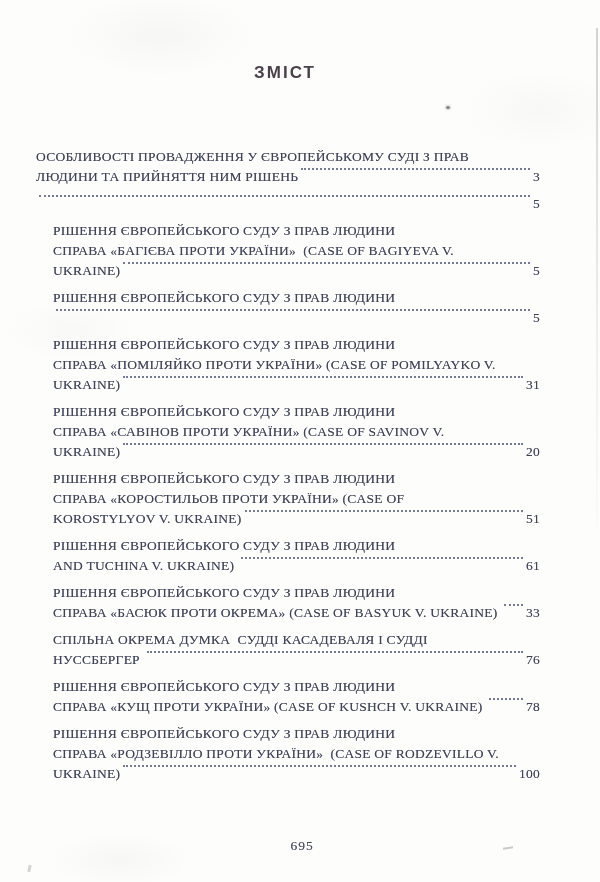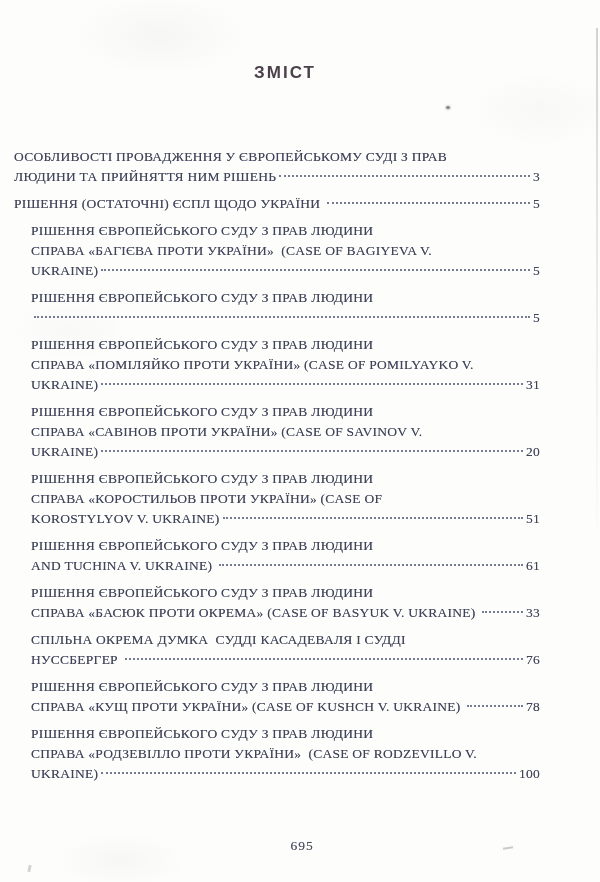--- a/index.html
+++ b/index.html
@@ -25,30 +25,30 @@
     padding-top: 63px;
     text-align: center;
     font-family: "Liberation Sans", sans-serif;
     font-weight: bold;
     font-size: 17px;
     letter-spacing: 2px;
     color: #4a414a;
     transform: translateX(-15px);
   }
   .toc {
-    margin: 64px 60px 0 14px; 
+    margin: 64px 60px 0 36px; 
     font-size: 13.5px;
     letter-spacing: 0.25px;
     line-height: 20px;
     text-shadow: 0 0 0.5px rgba(63,68,89,0.55);
   }
   .entry { margin-bottom: 7px; }
   .entry.indent { padding-left: 17px; }
   .line { white-space: pre-wrap; }
-  .line.last { display: flex; align-items: center; }
+  .line.last { display: flex; align-items: flex-start; }
   .line.last .txt { flex: 0 0 auto; }
   .leader {
     flex: 1 1 auto;
     min-width: 10px;
     border-bottom: 2px dotted rgba(80,86,118,0.78);
     margin: 0 3px 3px 3px;
     height: 1px;
   }
   .pg { flex: 0 0 auto; }
   .footer {
@@ -92,21 +92,21 @@
 
 <div class="page">
   <h1 class="title">ЗМІСТ</h1>
 
   <div class="toc">
       <div class="entry">
         <div class="line">ОСОБЛИВОСТІ ПРОВАДЖЕННЯ У ЄВРОПЕЙСЬКОМУ СУДІ З ПРАВ</div>
         <div class="line last"><span class="txt">ЛЮДИНИ ТА ПРИЙНЯТТЯ НИМ РІШЕНЬ</span><span class="leader"></span><span class="pg">3</span></div>
       </div>
       <div class="entry">
-        <div class="line last"><span class="txt">РІШЕННЯ (ОСТАТОЧНІ) ЄСПЛ ЩОДО УКРАЇНИ </span><span class="leader"></span><span class="pg">5</span></div>
+        <div class="line last"><span class="leader"></span><span class="pg">5</span></div>
       </div>
       <div class="entry indent">
         <div class="line">РІШЕННЯ ЄВРОПЕЙСЬКОГО СУДУ З ПРАВ ЛЮДИНИ</div>
         <div class="line">СПРАВА «БАГІЄВА ПРОТИ УКРАЇНИ»  (CASE OF BAGIYEVA V.</div>
         <div class="line last"><span class="txt">UKRAINE)</span><span class="leader"></span><span class="pg">5</span></div>
       </div>
       <div class="entry indent">
         <div class="line">РІШЕННЯ ЄВРОПЕЙСЬКОГО СУДУ З ПРАВ ЛЮДИНИ</div>
         <div class="line last"><span class="leader"></span><span class="pg">5</span></div>
       </div>

